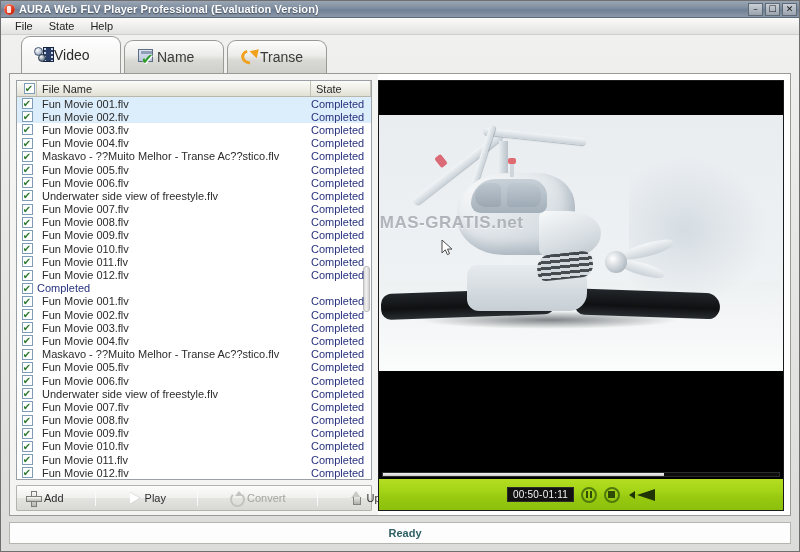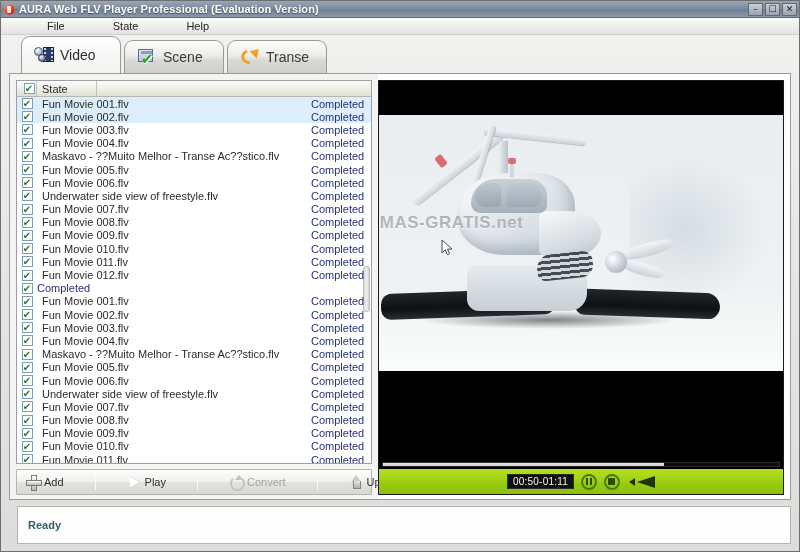--- a/index.html
+++ b/index.html
@@ -54,32 +54,32 @@
   }
 
   
   .menubar {
     height: 17px;
     background: linear-gradient(to bottom, #fbfbfa, #ececeb 60%, #e2e2e0);
     border-bottom: 1px solid #cfcfcc;
     display: flex; align-items: center; padding-left: 6px;
   }
   .menu-item {
-    font-size: 11px; color: #242424; padding: 1px 8px; cursor: default; margin-left: 32px;
+    font-size: 11px; color: #242424; padding: 1px 8px; cursor: default;
   }
 
   
   .tabstrip {
     height: 38px; position: relative;
     padding-left: 20px; display: flex; align-items: flex-end;
     background: transparent;
   }
   .tab {
     height: 33px; min-width: 100px;
-    display: flex; align-items: center; gap: 6px;
+    display: flex; align-items: center; 
     padding: 0 14px 0 12px;
     border: 1px solid #9a9a96;
     border-bottom: none;
     border-radius: 9px 9px 0 0;
     background: linear-gradient(to bottom, #fdfdfd 0%, #ececea 45%, #d9d9d5 60%, #cfcfca 100%);
     font-size: 14px; color: #3a3a38;
     margin-right: 3px;
     position: relative;
     cursor: pointer;
   }
@@ -418,21 +418,21 @@
   .progress-track {
     flex:1; height: 5px;
     background: #0c0c0c; border: 1px solid #2c2c2c;
     position: relative;
   }
   .progress-fill {
     position:absolute; left:0; top:0; bottom:0; width: 71%;
     background: linear-gradient(to bottom,#f2f2f2,#c9c9c9);
   }
   .ctrlbar {
-    height: 26px; flex: none;
+    height: 32px; flex: none;
     background: linear-gradient(to bottom, #b4dd20 0%, #a4d417 40%, #97c910 60%, #8cc00c 100%);
     display:flex; align-items:center; justify-content:center; gap: 7px;
     border-top: 1px solid #000;
     position: relative;
   }
   .time-badge {
     background: #111; color: #f4f4f4;
     font-size: 10px; font-family: "Liberation Sans", sans-serif;
     padding: 1px 5px; border: 1px solid #2b2b2b; letter-spacing:.2px;
   }
@@ -452,25 +452,25 @@
     width:0;height:0;border-top:4px solid transparent;border-bottom:4px solid transparent;
     border-right:6px solid #1f3304;
   }
   .vol .wedge {
     width:0;height:0;border-top:6px solid transparent;border-bottom:6px solid transparent;
     border-right:18px solid #1f3304;
   }
 
   
   .statusbar {
-    height: 38px; flex: none;
-    margin: 6px 8px 7px 16px;
+    height: 22px; flex: none;
+    margin: 6px 8px 7px 8px;
     background: #fdfdfd;
     border: 1px solid #b5b5b0;
-    display: flex; align-items: center; padding-left: 10px;
+    display: flex; align-items: center; padding-left: 10px; justify-content: center;
   }
   .status-text {
     font-size: 11px; font-weight: bold; color: #2e5f63;
   }
 </style>
 </head>
 <body>
 
 <div id="app">
 
@@ -497,40 +497,41 @@
           <span class="d1"></span>
           <span class="d2"></span>
       </span>
       <span class="tab-label">Video</span>
     </div>
     <div class="tab">
       <span class="ticon icon-scene">
         <span class="win"></span>
           <span class="chk">✔</span>
       </span>
-      <span class="tab-label">Scene</span>
+      <span class="tab-label">Name</span>
     </div>
     <div class="tab">
       <span class="ticon icon-pub">
         <span class="sw"></span>
           <span class="ar"></span>
       </span>
       <span class="tab-label">Transe</span>
     </div>
   </div>
 
   <div class="content">
 
     <div class="left-pane">
       <div class="list-wrap">
 
         <div class="lhead">
           <div class="cell hd-check">
             <span class="chk-box">✔</span>
           </div>
+          <div class="cell hd-name">File Name</div>
           <div class="cell hd-state">State</div>
         </div>
 
         <div class="rows" id="rows">
             <div class="row sel">
               <div class="c-chk">
                 <span class="chk-box">✔</span>
               </div>
               <div class="c-name">Fun Movie 001.flv</div>
               <div class="c-state">Completed</div>

